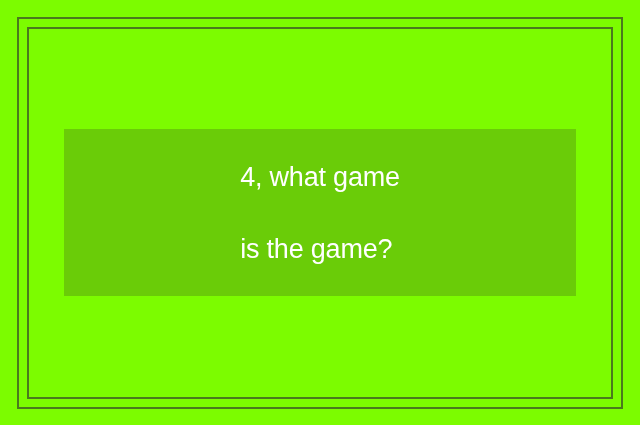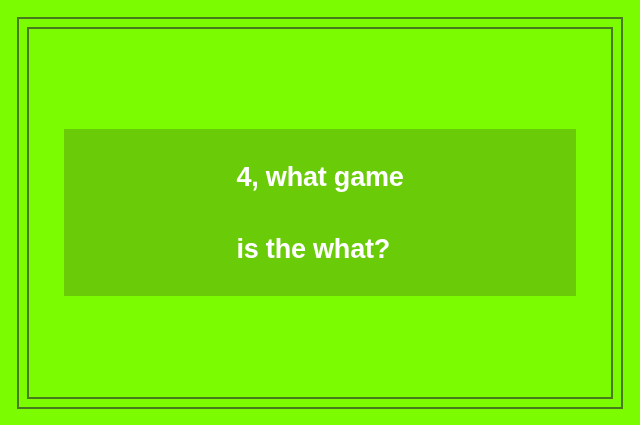--- a/index.html
+++ b/index.html
@@ -55,21 +55,21 @@
     background: #6ACC08;
     box-sizing: border-box;
     display: flex;
     align-items: center;
     justify-content: center;
   }
 
   .caption-text {
     color: #FFFFFF;
     font-size: 27px;
-    font-weight: bold;
+    font-weight: normal;
     line-height: 36px;
     letter-spacing: -0.2px;
     text-align: left;
     white-space: pre-line;
     margin: 0;
     padding: 0;
     -webkit-font-smoothing: antialiased;
   }
   .caption-line {
     display: block;
@@ -79,17 +79,17 @@
 <body>
 
 <div class="card">
 
   <div class="frame-outer"></div>
   <div class="frame-inner"></div>
 
   <div class="caption-panel">
     <p class="caption-text">
       <span class="caption-line">4, what game</span>
-      <span class="caption-line">is the what?</span>
+      <span class="caption-line">is the game?</span>
     </p>
   </div>
 
 </div>
 
 </body></html>

